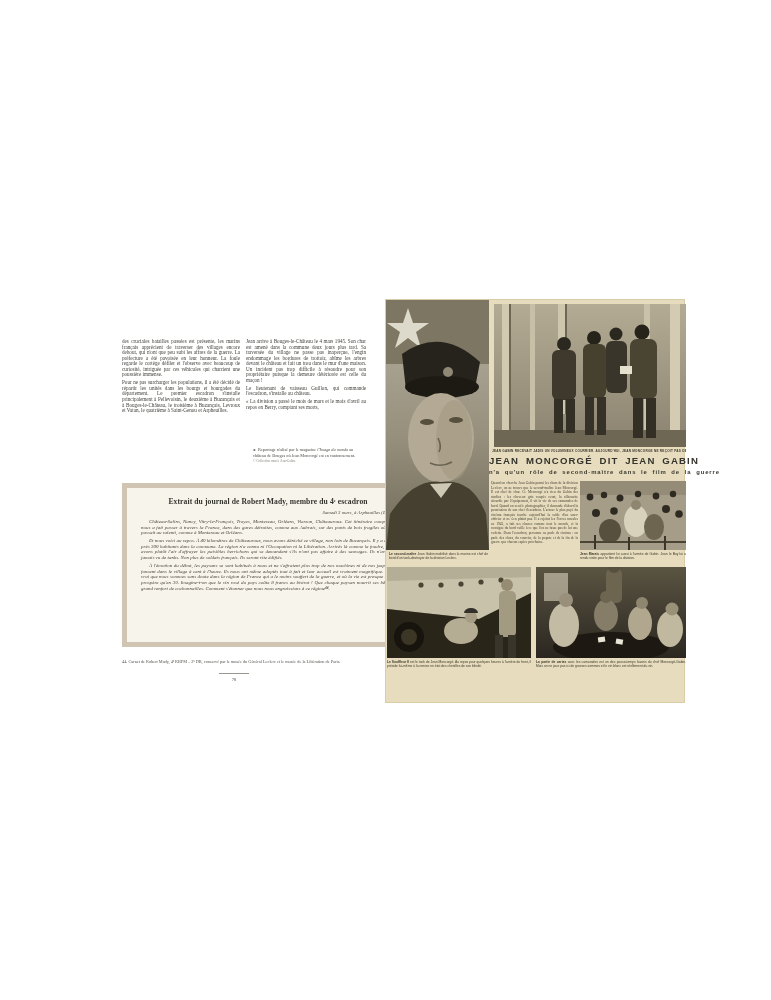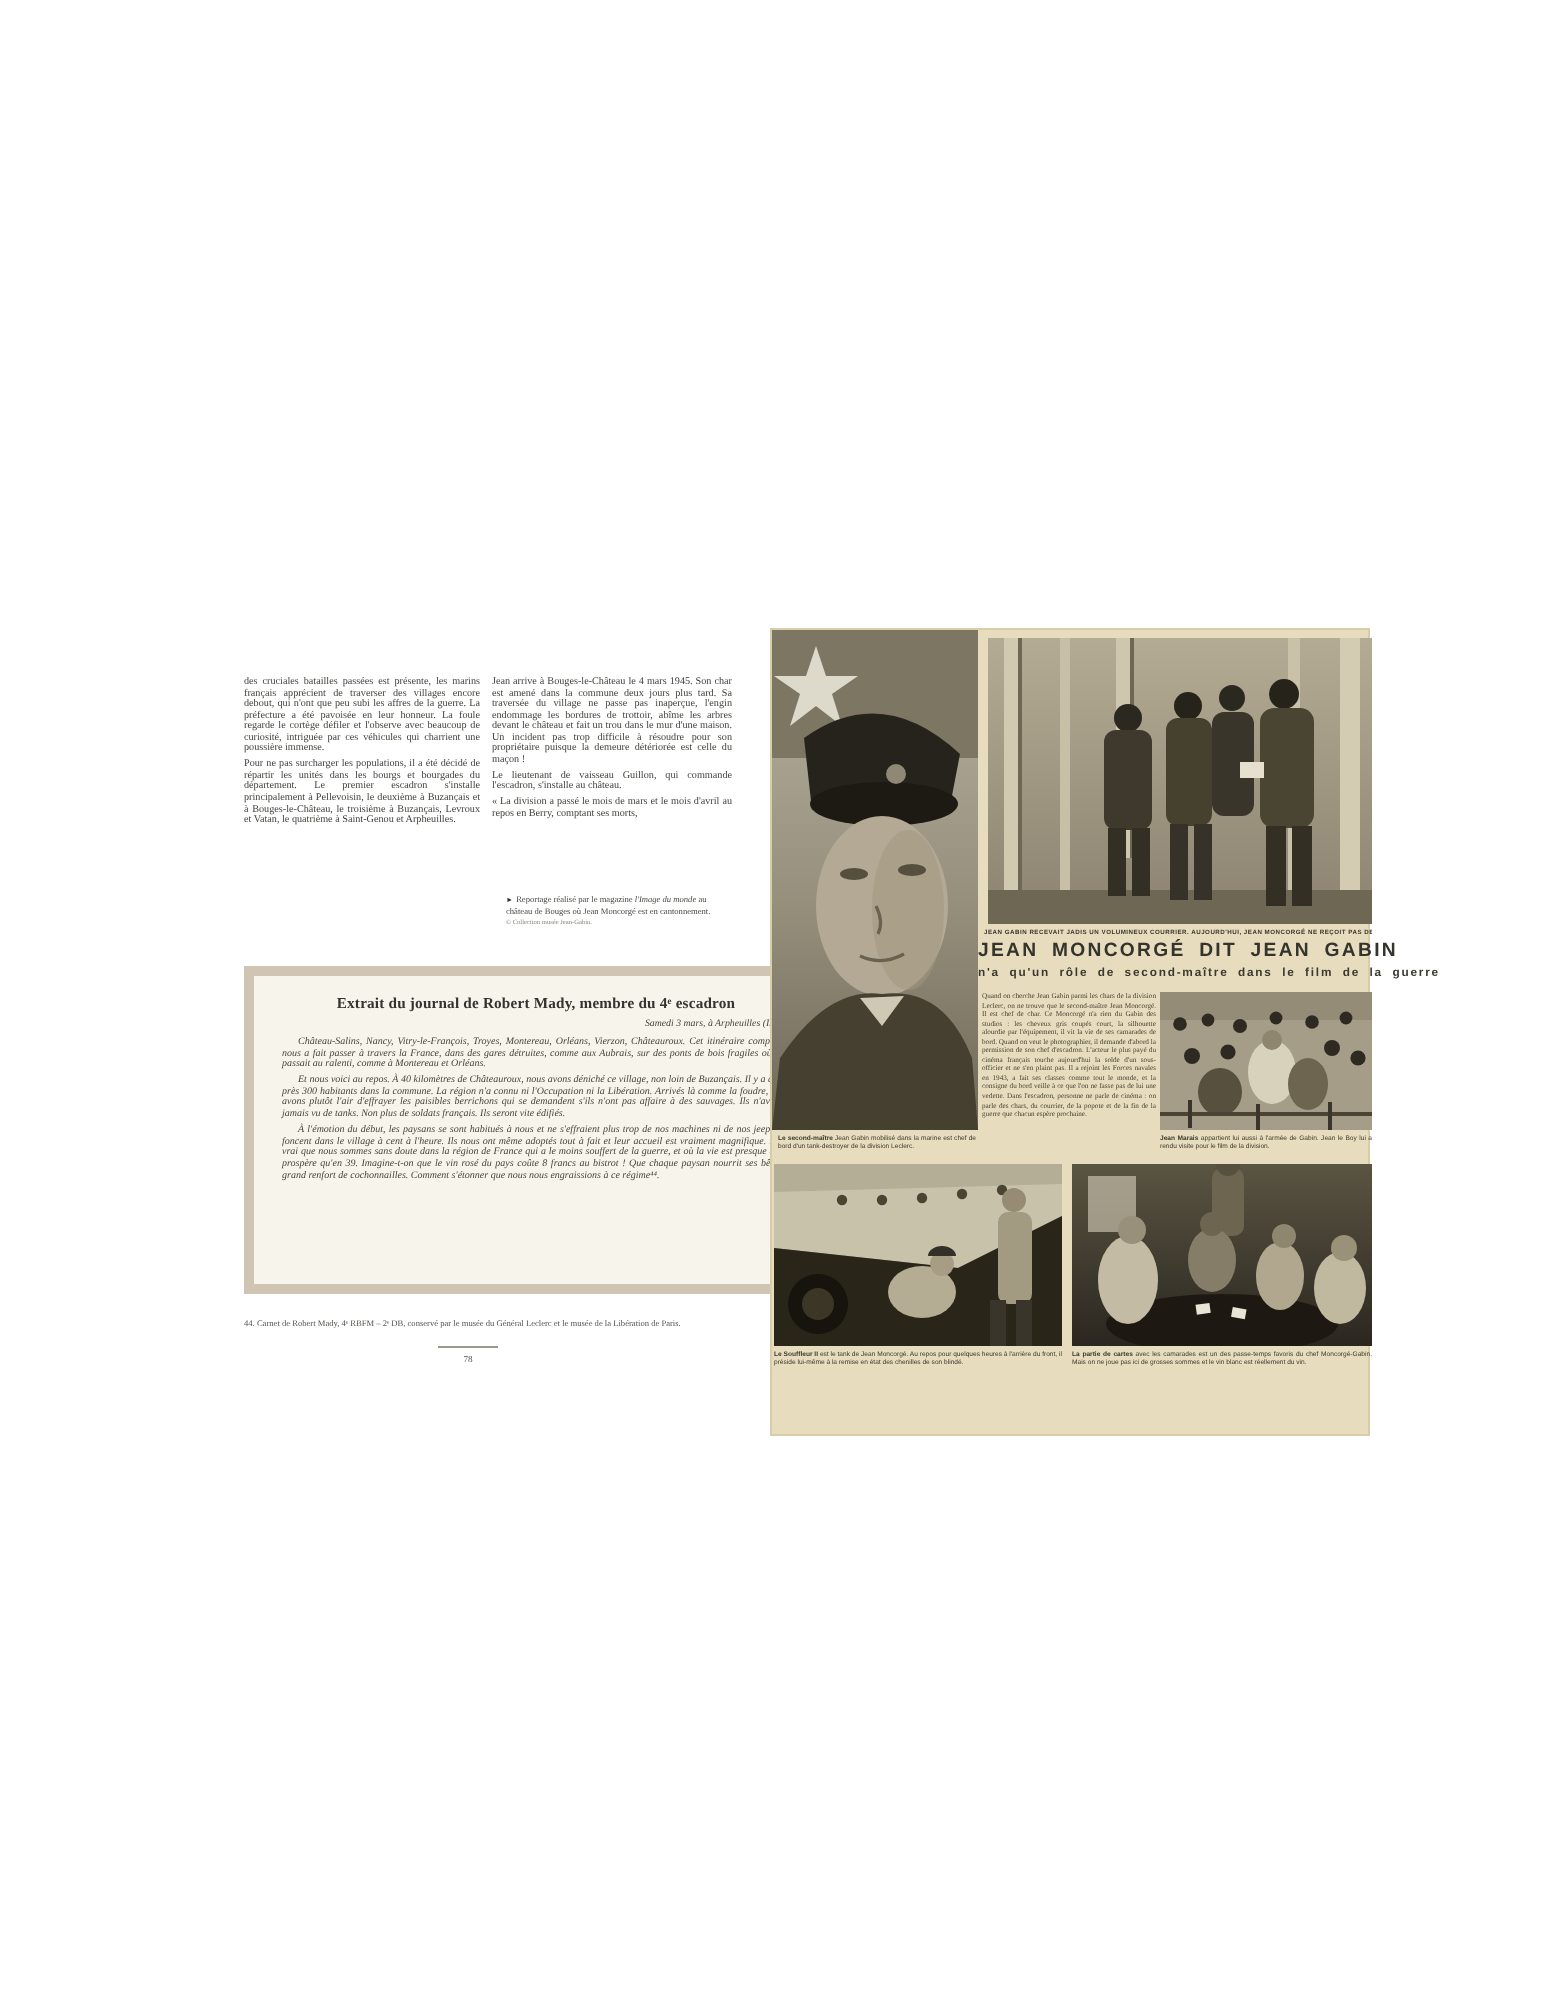--- a/index.html
+++ b/index.html
@@ -75,21 +75,21 @@
     </div>
 
     <div class="abs footnote" style="left:9px;top:329px;width:252px;">44.  Carnet de Robert Mady, 4ᵉ RBFM – 2ᵉ DB, conservé par le musée du Général Leclerc et le musée de la Libération de Paris.</div>
 
     <div class="abs pagefoot" style="left:91px;top:343px;width:60px;">
       <div class="rule"></div>
       <div class="num">78</div>
     </div>
   </section>
 
-  <section class="abs mag" style="left:385px;top:314px;width:300px;height:404px;">
+  <section class="abs mag" style="left:385px;top:299px;width:300px;height:404px;">
 
     <div class="abs photo" style="left:0;top:0;width:103px;height:250px;">
       <svg viewBox="0 0 103 250" preserveAspectRatio="none">
         <defs>
           <linearGradient id="pg" x1="0" y1="0" x2="0" y2="1">
             <stop offset="0" stop-color="#b6b0a0"></stop>
               <stop offset=".55" stop-color="#968f7c"></stop>
               <stop offset="1" stop-color="#6e6857"></stop>
           </linearGradient>
         </defs>

